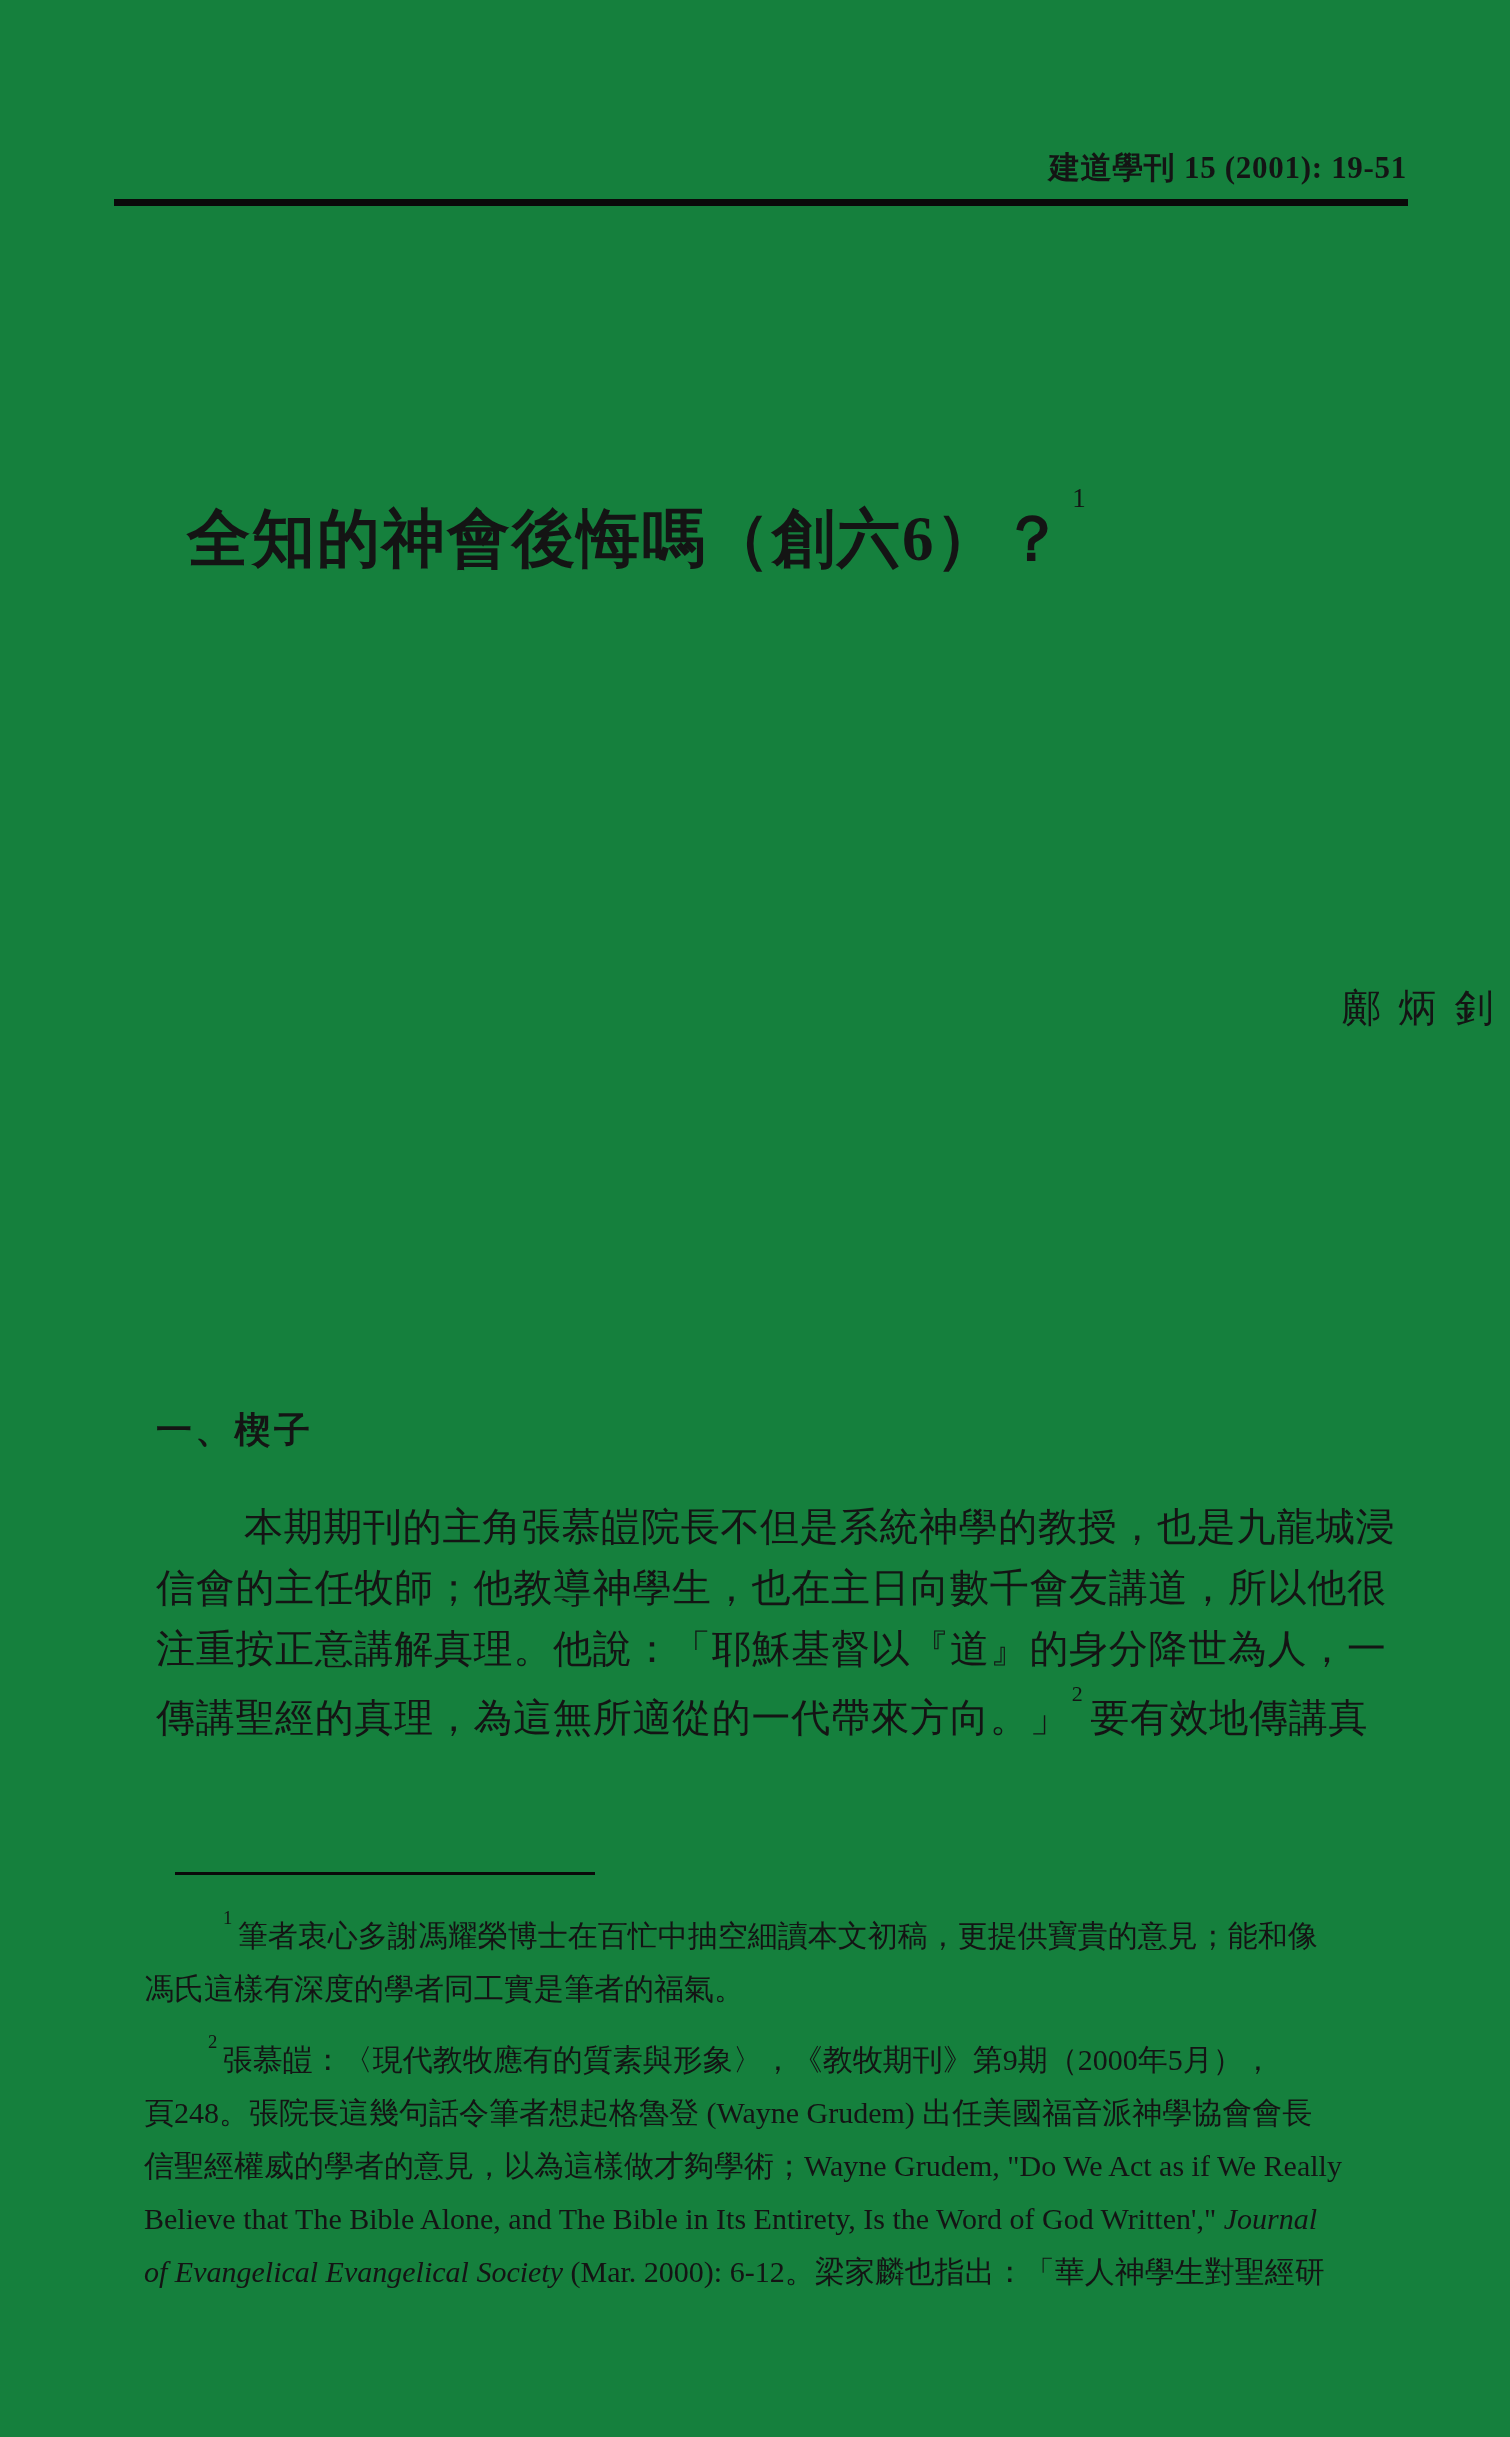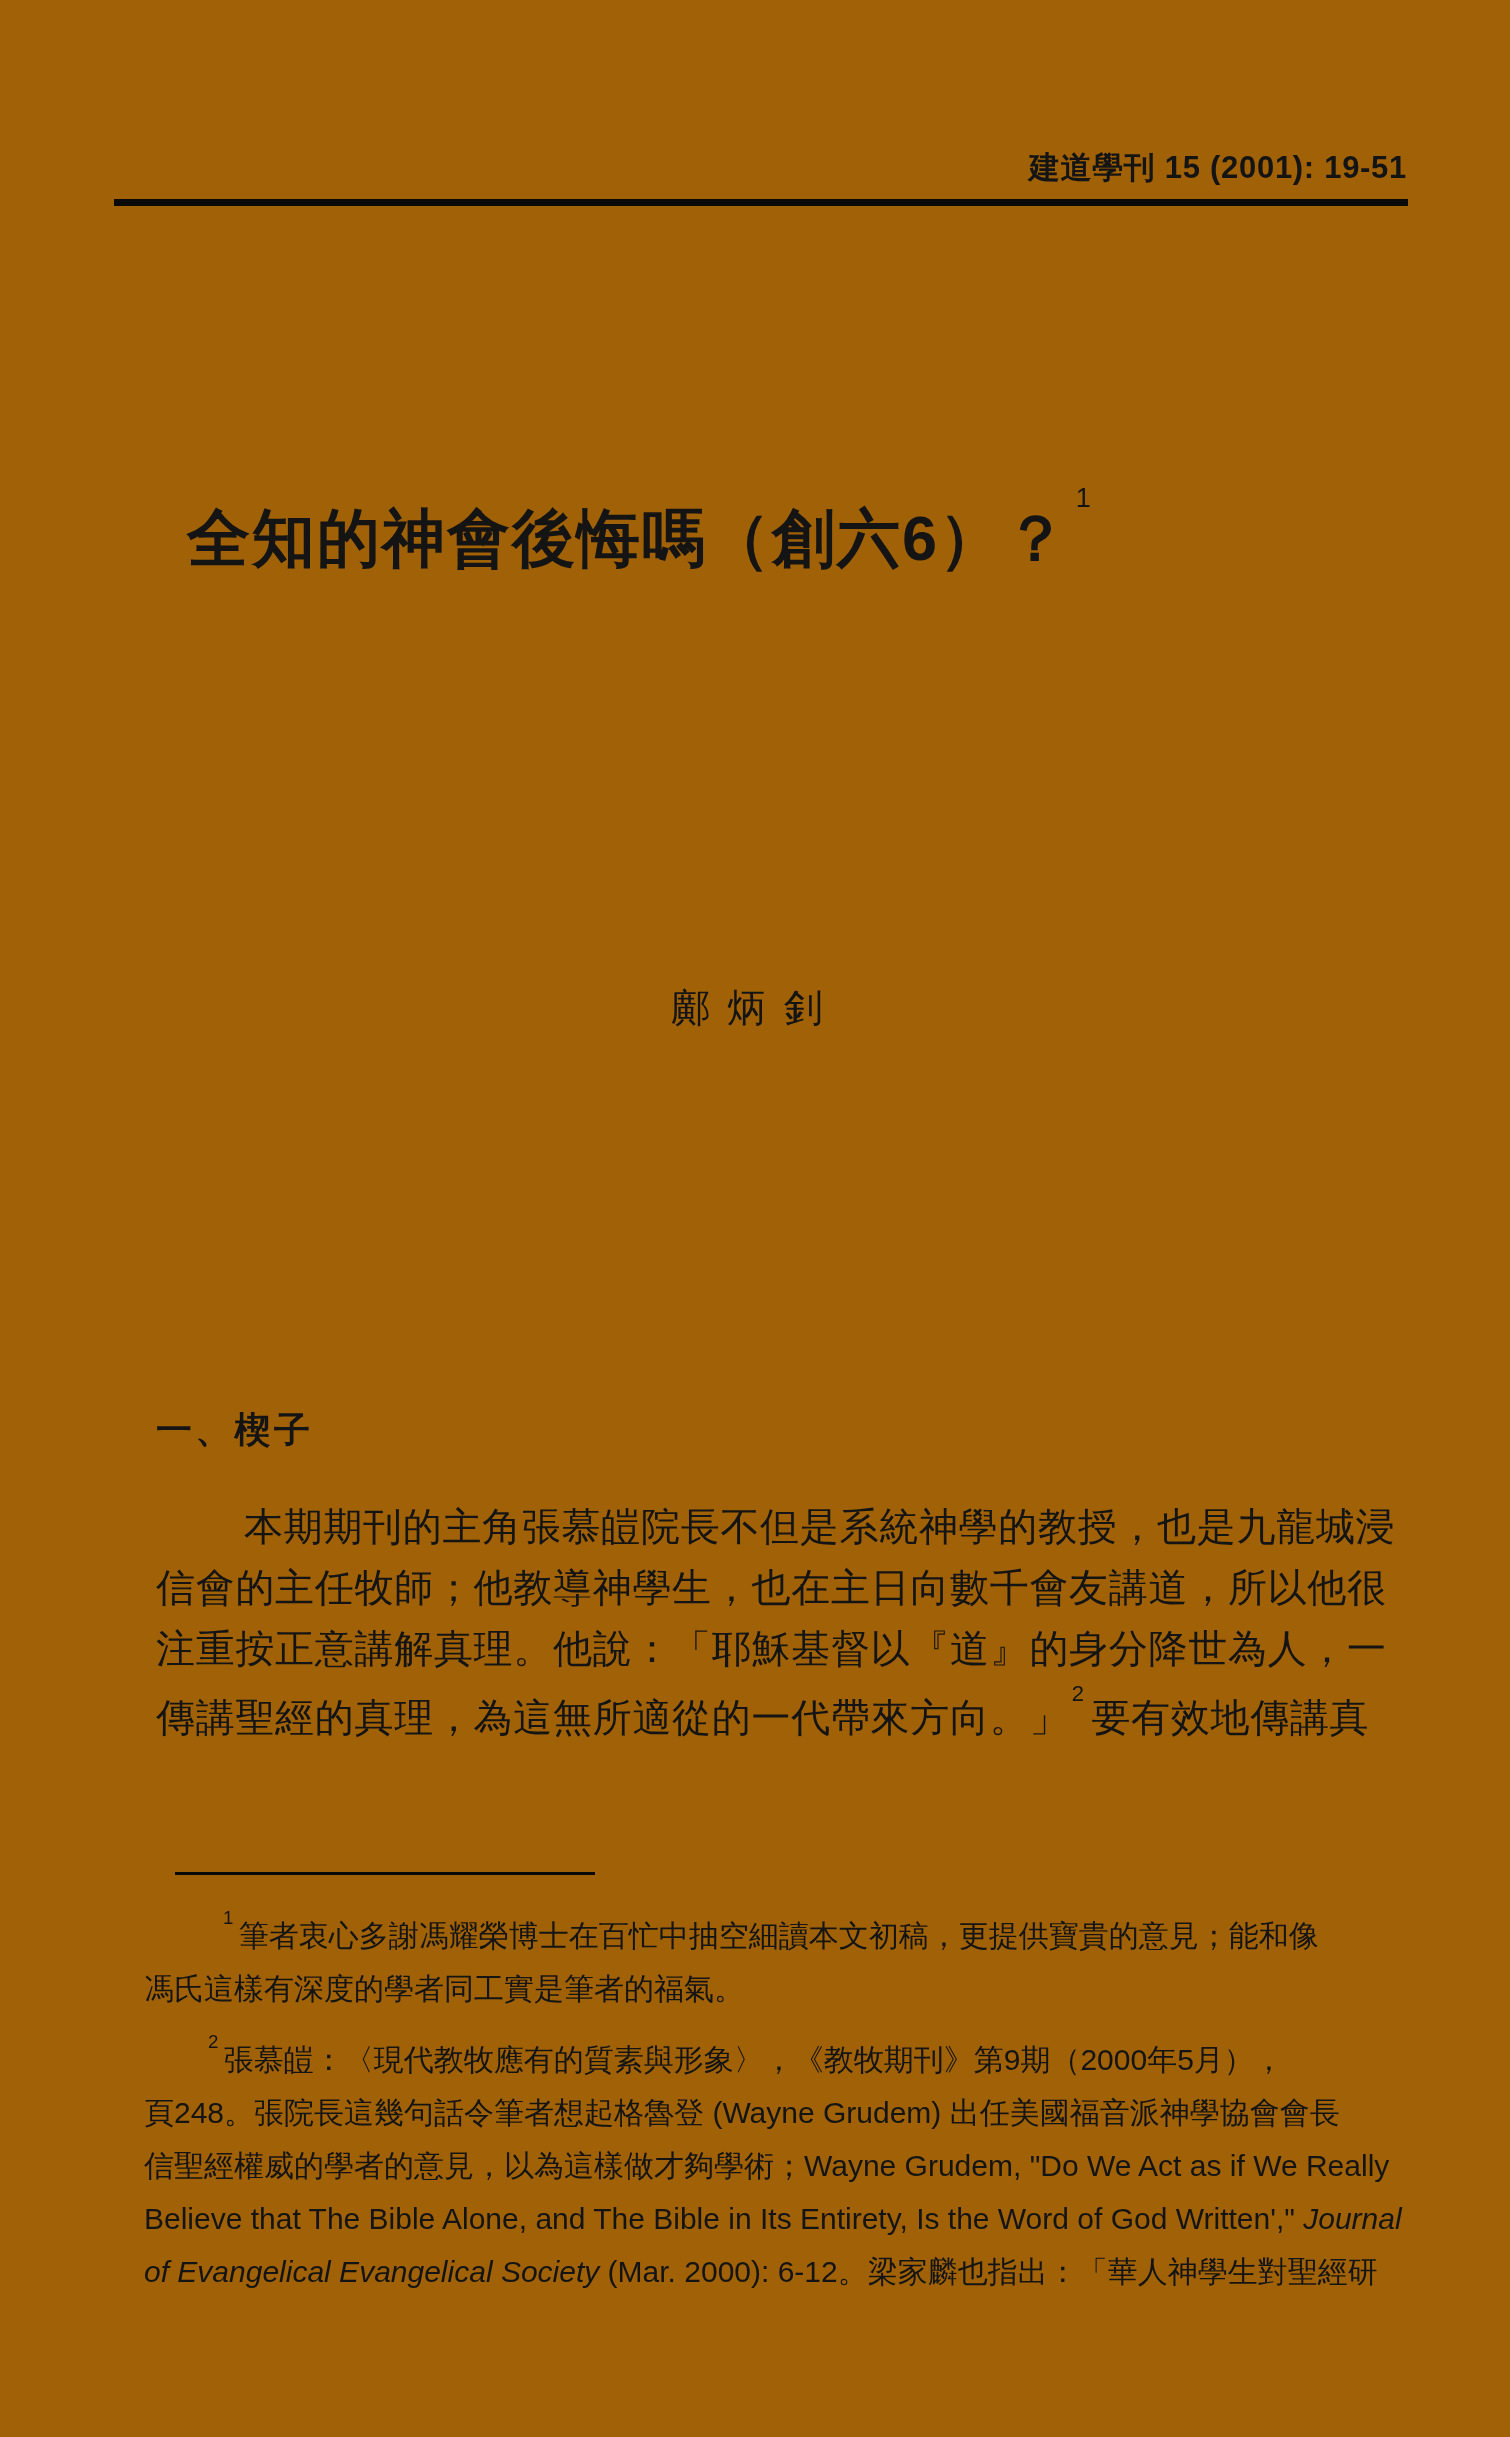--- a/index.html
+++ b/index.html
@@ -4,23 +4,23 @@
 <style>
   html, body {
     margin: 0;
     padding: 0;
     background: #ffffff;
   }
   .page {
     position: relative;
     width: 1511px;
     height: 2438px;
-    background: #a16207;
+    background: #15803d;
     color: #141414;
-    font-family: Liberation Sans, sans-serif;
+    font-family: Liberation Serif, serif;
     overflow: hidden;
   }
 
   
   .journal-citation {
     position: absolute;
     top: 147px;
     right: 104px;
     font-size: 31px;
     font-weight: 700;
@@ -54,21 +54,21 @@
     top: -31px;
     margin-left: 6.7px;
   }
 
   
   .author-name {
     position: absolute;
     top: 981px;
     left: 0;
     width: 100%;
-    text-align: center;
+    text-align: right;
     font-size: 39px;
     letter-spacing: 17.4px;
     white-space: nowrap;
   }
 
   
   .section-heading {
     position: absolute;
     top: 1406px;
     left: 156px;

